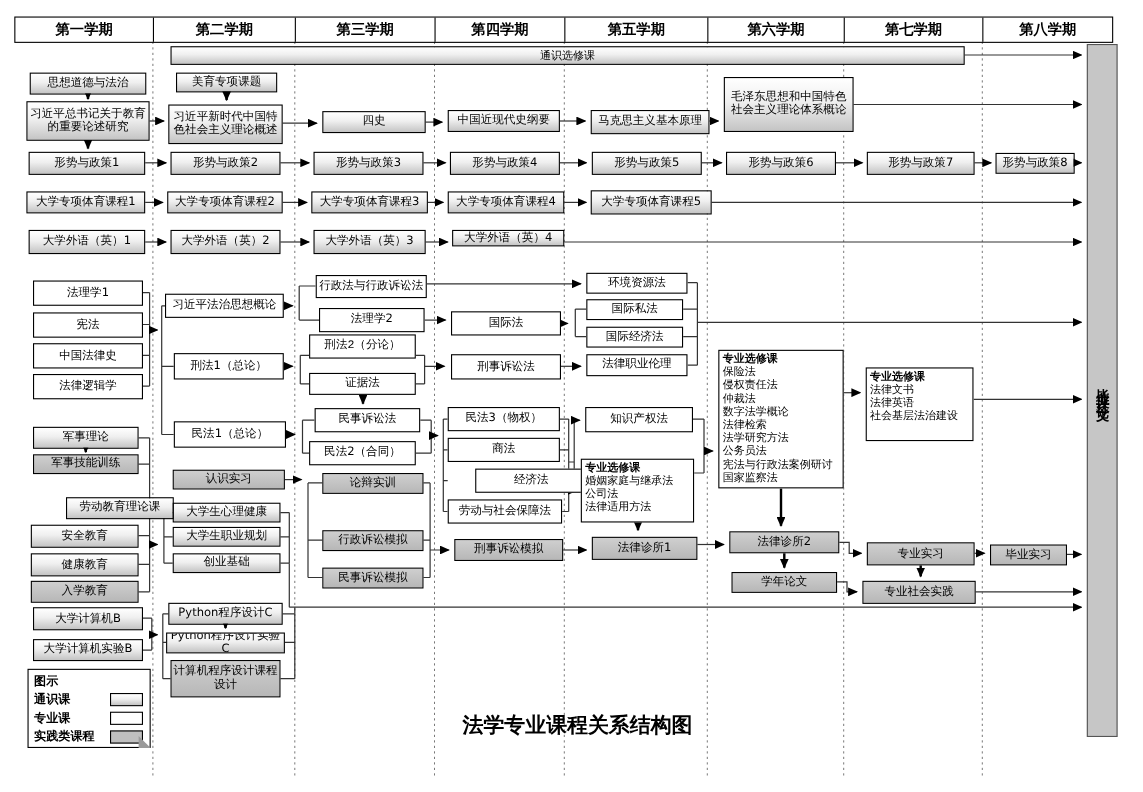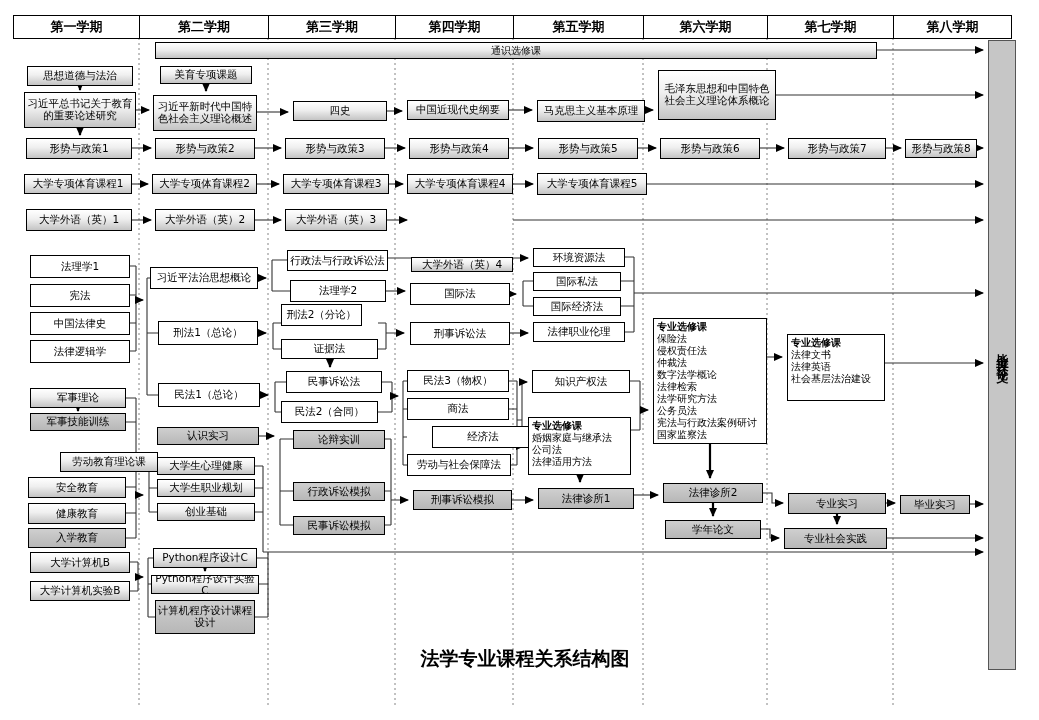--- a/index.html
+++ b/index.html
@@ -189,31 +189,31 @@
       <div class="node general" style="left: 157px; top: 503px; width: 98px; height: 18px;">创业基础</div>
       <div class="node general" style="left: 153px; top: 548px; width: 104px; height: 20px;">Python程序设计C</div>
       <div class="node general" style="left: 151px; top: 575px; width: 108px; height: 19px;">Python程序设计实验C</div>
       <div class="node practice" style="left: 155px; top: 600px; width: 100px; height: 34px;">计算机程序设计课程设计</div>
       <div class="node general" style="left: 293px; top: 101px; width: 94px; height: 20px;">四史</div>
       <div class="node general" style="left: 285px; top: 138px; width: 100px; height: 21px;">形势与政策3</div>
       <div class="node general" style="left: 283px; top: 174px; width: 106px; height: 20px;">大学专项体育课程3</div>
       <div class="node general" style="left: 285px; top: 209px; width: 102px; height: 22px;">大学外语（英）3</div>
       <div class="node major" style="left: 287px; top: 250px; width: 101px; height: 21px;">行政法与行政诉讼法</div>
       <div class="node major" style="left: 290px; top: 280px; width: 96px; height: 22px;">法理学2</div>
-      <div class="node major" style="left: 281px; top: 304px; width: 81px; height: 22px;">刑法2（分论）</div>
+      <div class="node major" style="left: 281px; top: 304px; width: 97px; height: 22px; font-family: Liberation Mono, monospace;">刑法2（分论）</div>
       <div class="node major" style="left: 281px; top: 339px; width: 97px; height: 20px;">证据法</div>
       <div class="node major" style="left: 286px; top: 371px; width: 96px; height: 22px;">民事诉讼法</div>
       <div class="node major" style="left: 281px; top: 401px; width: 97px; height: 22px;">民法2（合同）</div>
       <div class="node practice" style="left: 293px; top: 430px; width: 92px; height: 19px;">论辩实训</div>
       <div class="node practice" style="left: 293px; top: 482px; width: 92px; height: 19px;">行政诉讼模拟</div>
       <div class="node practice" style="left: 293px; top: 516px; width: 92px; height: 19px;">民事诉讼模拟</div>
       <div class="node general" style="left: 407px; top: 100px; width: 102px; height: 20px;">中国近现代史纲要</div>
       <div class="node general" style="left: 409px; top: 138px; width: 100px; height: 21px;">形势与政策4</div>
       <div class="node general" style="left: 407px; top: 174px; width: 106px; height: 20px;">大学专项体育课程4</div>
-      <div class="node general" style="left: 411px; top: 209px; width: 102px; height: 15px; margin-top: 48px;">大学外语（英）4</div>
+      <div class="node general" style="left: 411px; top: 209px; width: 102px; height: 15px;">大学外语（英）4</div>
       <div class="node major" style="left: 410px; top: 283px; width: 100px; height: 22px;">国际法</div>
       <div class="node major" style="left: 410px; top: 322px; width: 100px; height: 23px;">刑事诉讼法</div>
       <div class="node major" style="left: 407px; top: 370px; width: 102px; height: 22px;">民法3（物权）</div>
       <div class="node major" style="left: 407px; top: 398px; width: 102px; height: 22px;">商法</div>
       <div class="node major" style="left: 407px; top: 426px; width: 102px; height: 22px; margin-left: 25px;">经济法</div>
       <div class="node major" style="left: 407px; top: 454px; width: 104px; height: 22px;">劳动与社会保障法</div>
       <div class="node practice" style="left: 413px; top: 490px; width: 99px; height: 20px;">刑事诉讼模拟</div>
       <div class="node general" style="left: 537px; top: 100px; width: 108px; height: 22px;">马克思主义基本原理</div>
       <div class="node general" style="left: 538px; top: 138px; width: 100px; height: 21px;">形势与政策5</div>
       <div class="node general" style="left: 537px; top: 173px; width: 110px; height: 22px;">大学专项体育课程5</div>
@@ -255,16 +255,33 @@
       <div class="node practice" style="left: 788px; top: 493px; width: 98px; height: 21px;">专业实习</div>
       <div class="node practice" style="left: 784px; top: 528px; width: 103px; height: 21px;">专业社会实践</div>
       <div class="node general" style="left: 905px; top: 139px; width: 72px; height: 19px;">形势与政策8</div>
       <div class="node practice" style="left: 900px; top: 495px; width: 70px; height: 19px;">毕业实习</div>
     </div>
 
   <div class="gen-bar">通识选修课</div>
 
   <div class="grad-bar">毕业设计（论文）</div>
 
+  <div class="legend">
+    <div class="legend-title">图示</div>
+    <div id="legend-items">
+        <div class="lrow">
+          <span>通识课</span>
+          <span class="lswatch general"></span>
+        </div>
+        <div class="lrow">
+          <span>专业课</span>
+          <span class="lswatch major"></span>
+        </div>
+        <div class="lrow">
+          <span>实践类课程</span>
+          <span class="lswatch practice"></span>
+        </div>
+      </div>
+  </div>
 
   <div class="diagram-title">法学专业课程关系结构图</div>
 
 </div>
 
 </body></html>

